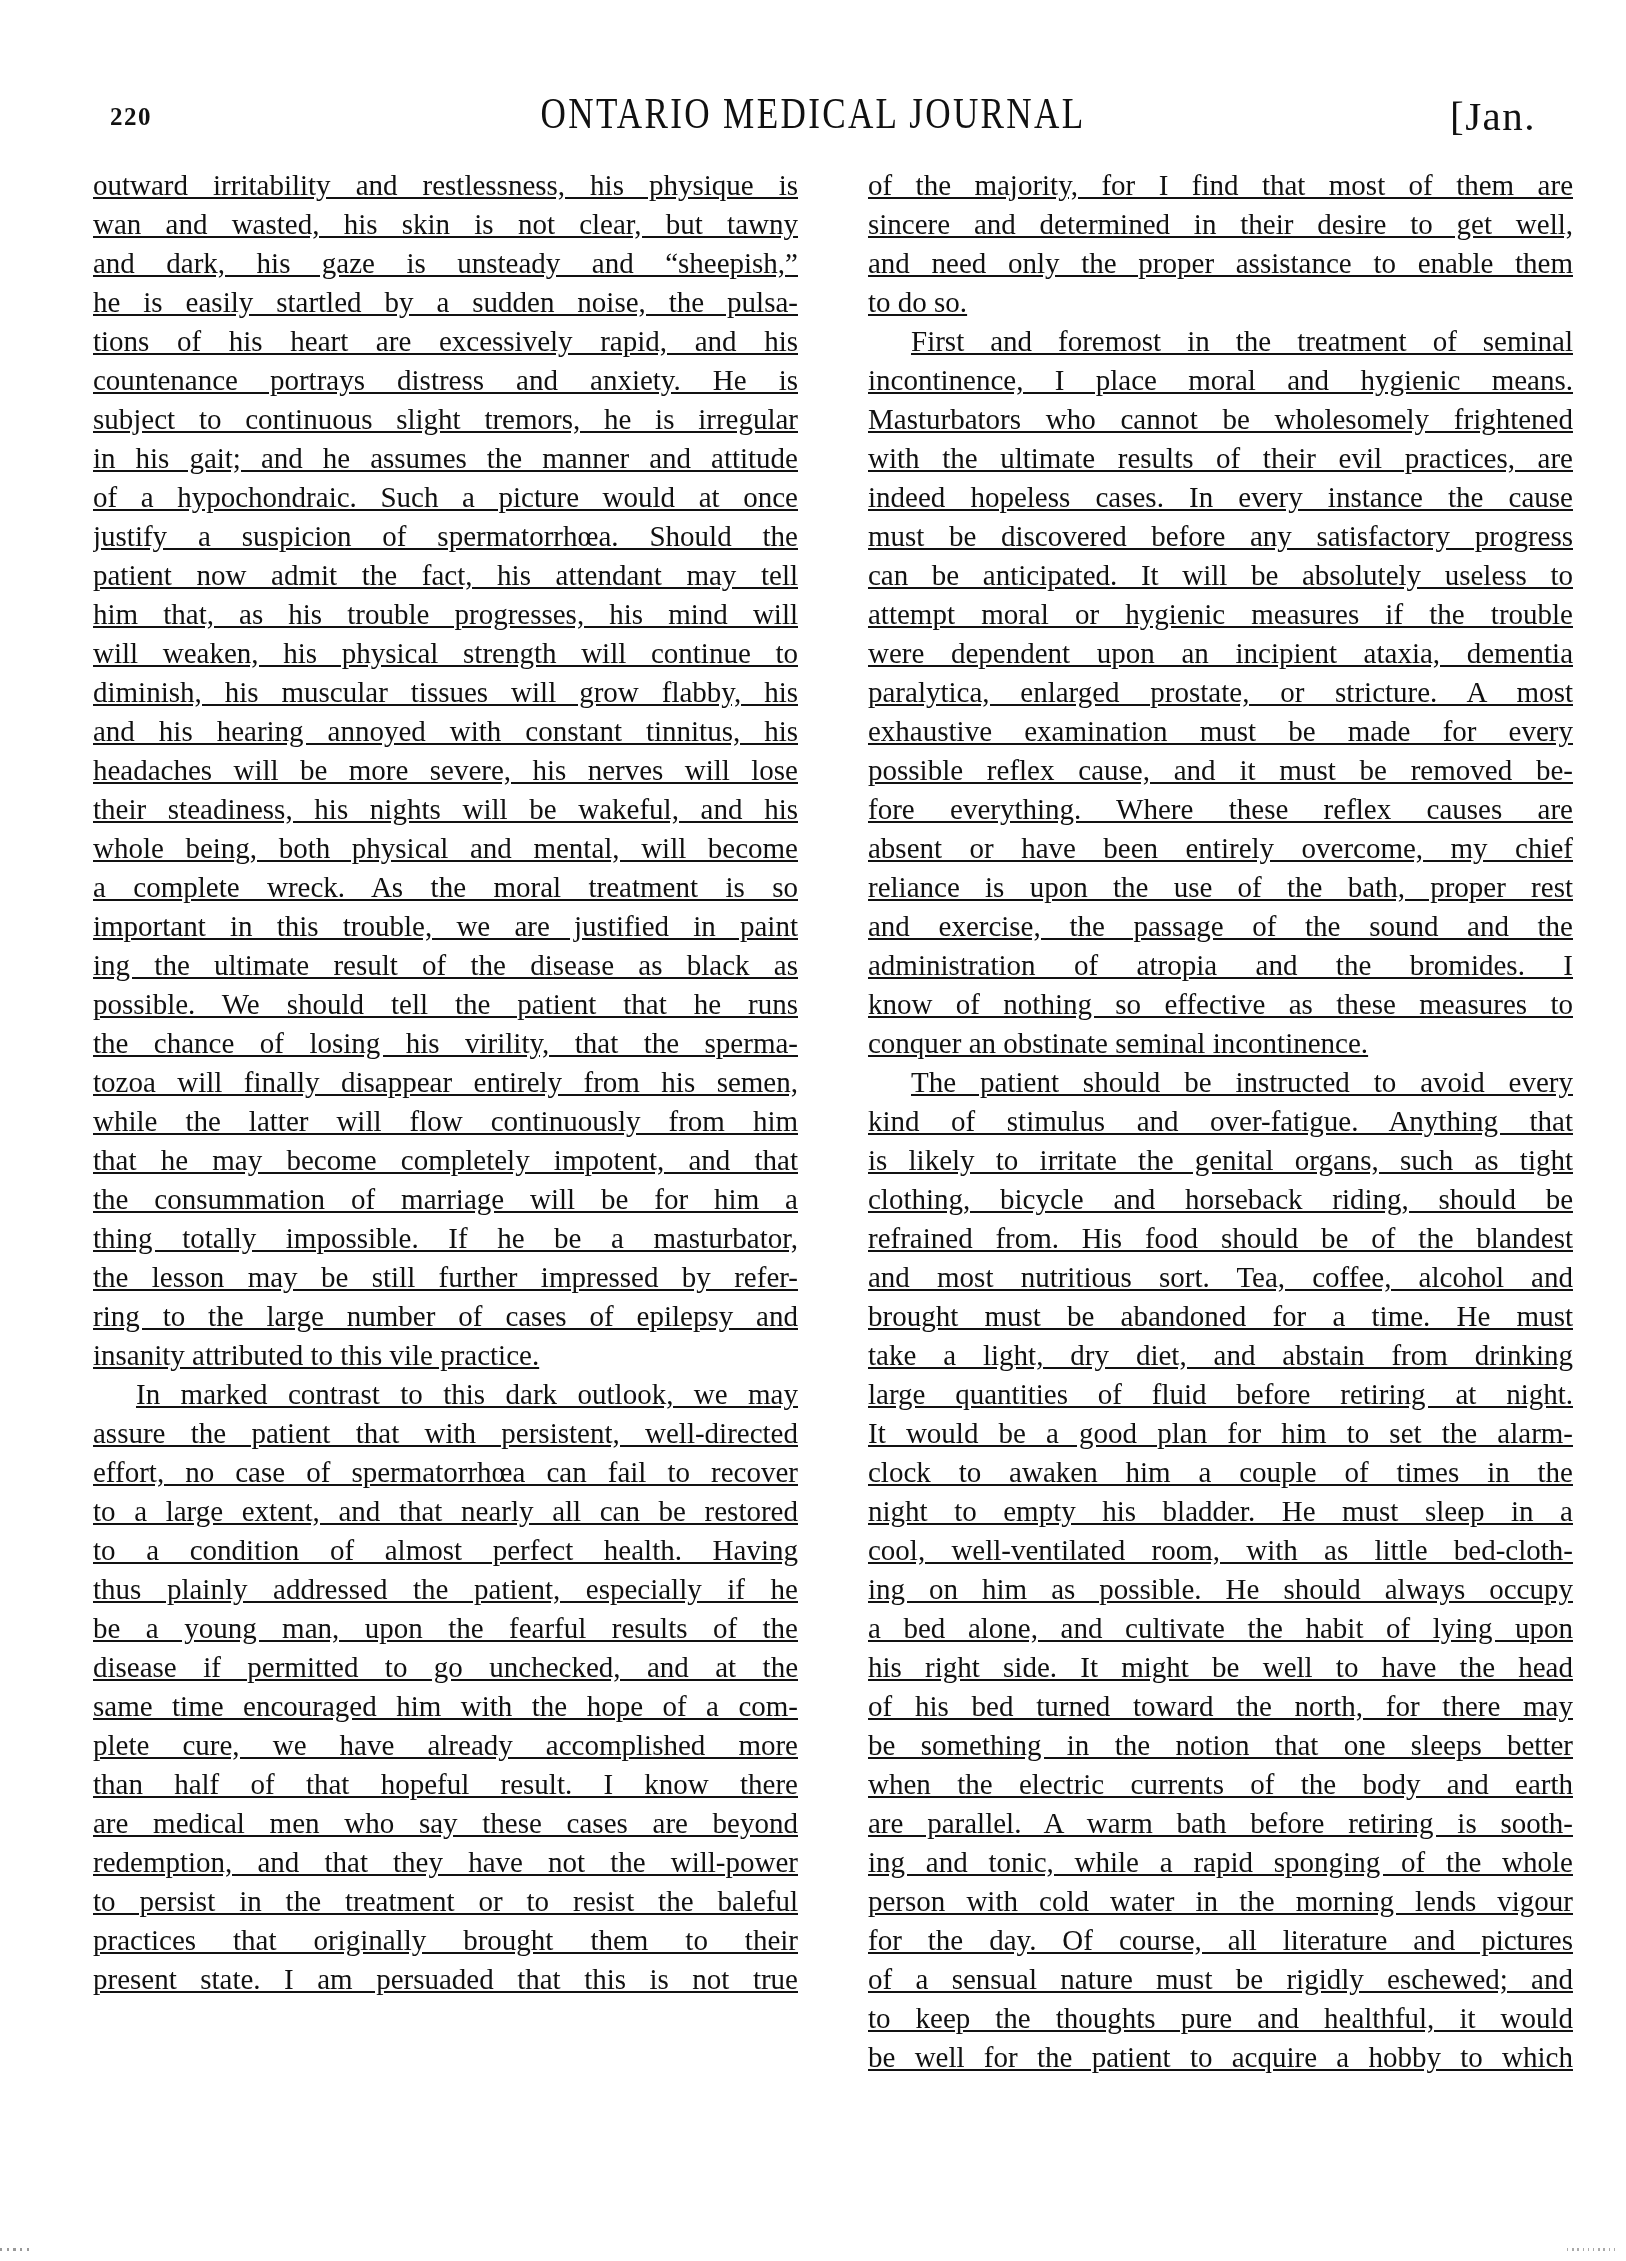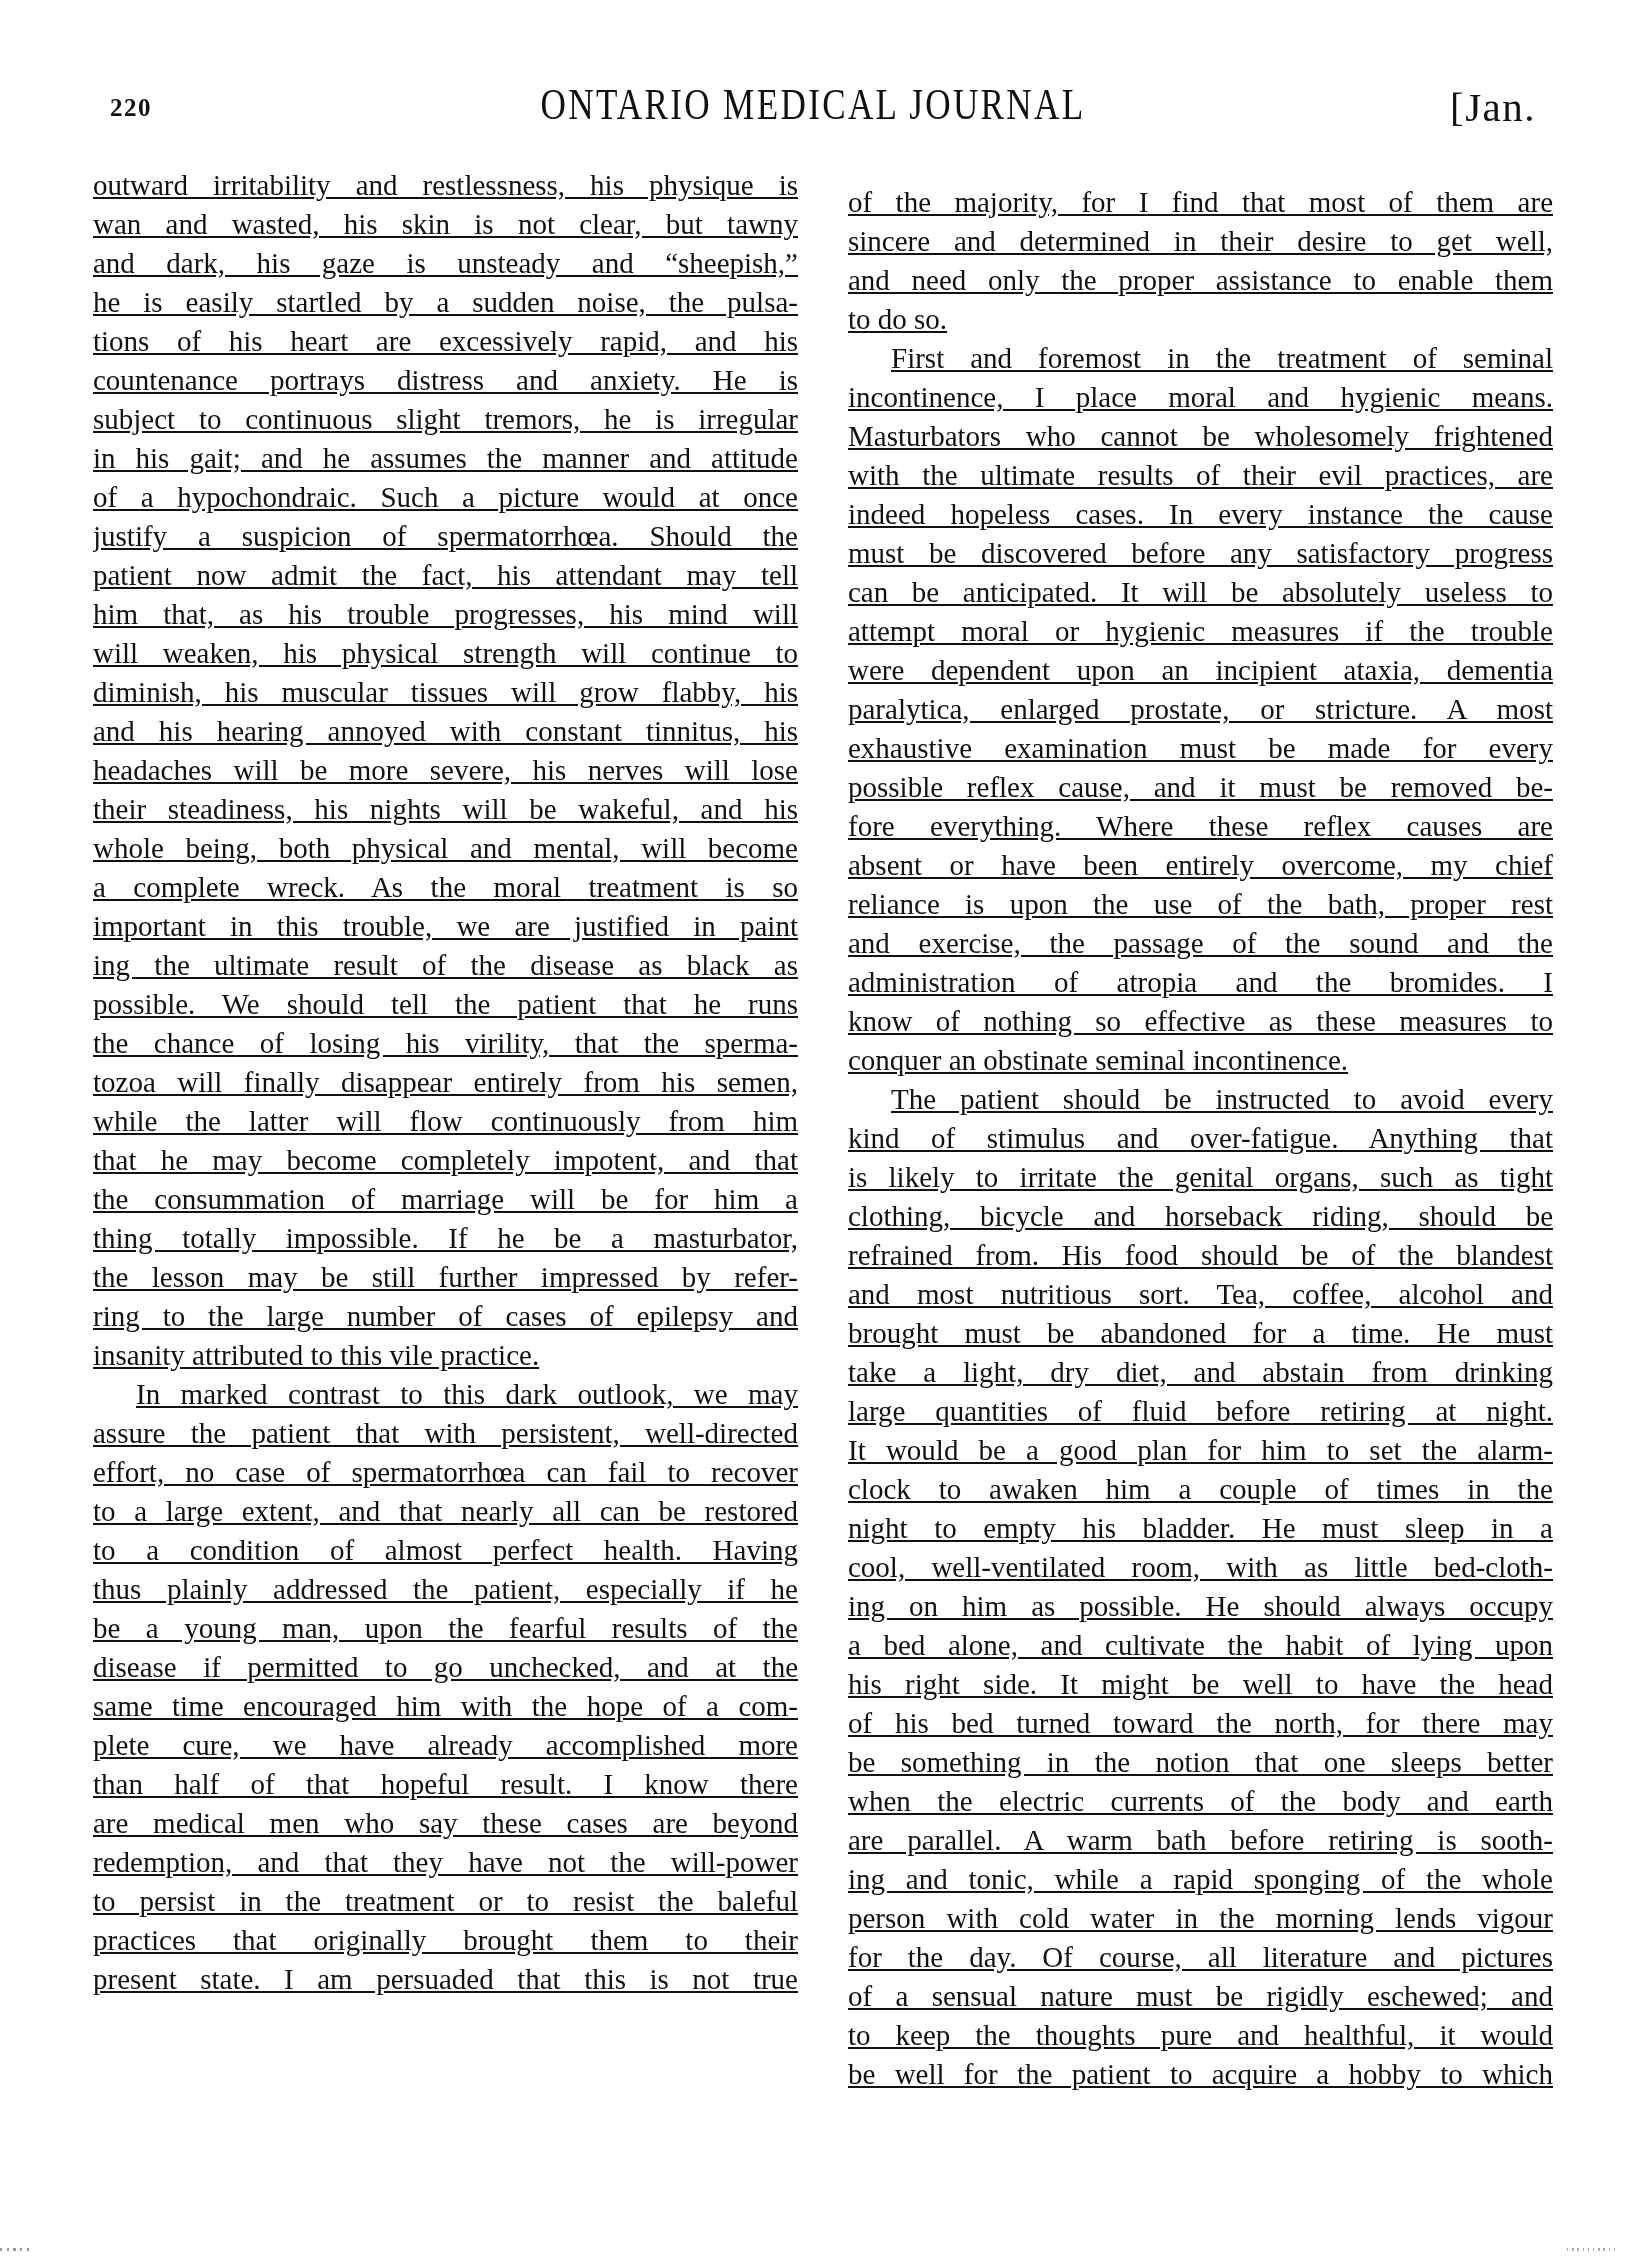--- a/index.html
+++ b/index.html
@@ -1,23 +1,23 @@
 <!DOCTYPE html>
 <html style="font-size:12px"><head>
 <meta charset="utf-8">
 <style>
   html, body { margin:0; padding:0; background:#ffffff; }
   body { width:1626px; height:2261px; position:relative; overflow:hidden; color:#111; font-family:"Liberation Serif","DejaVu Serif",serif; }
-  .header { position:absolute; top:78px; left:0; width:1350px; height:59px; }
+  .header { position:absolute; top:87px; left:0; width:1350px; height:59px; }
   .folio { position:absolute; left:110px; top:16.3px; font-size:25px; font-weight:bold; letter-spacing:1.5px; }
   .running-title { position:absolute; left:0; width:1626px; text-align:center; top:0; font-size:45px; letter-spacing:3px; transform:scaleX(0.78); transform-origin:center; }
   .month { position:absolute; left:1450px; top:4.5px; font-size:41px; letter-spacing:1.5px; }
   .col { position:absolute; top:166px; width:705px;text-decoration:underline; }
   .col-left { left:93px; }
-  .col-right { left:848px;margin-top:17px; }
+  .col-right { left:868px; }
   .line { display:block; height:39px; line-height:39px; font-size:29px; white-space:nowrap; text-align:justify; text-align-last:justify; overflow:hidden; }
   .line.last { text-align-last:left; }
   .line.indent { padding-left:43px; }
   .specks { position:absolute; bottom:10.4px; height:3px; }
   .speck-l { left:0; width:30px; background:repeating-linear-gradient(90deg,#999 0 2.2px,transparent 2.2px 6.7px); }
   .speck-r { right:7.4px; width:52px; background:repeating-linear-gradient(90deg,#aaa 0 1.5px,transparent 1.5px 5.2px); }
 </style>
 </head>
 <body>
 

